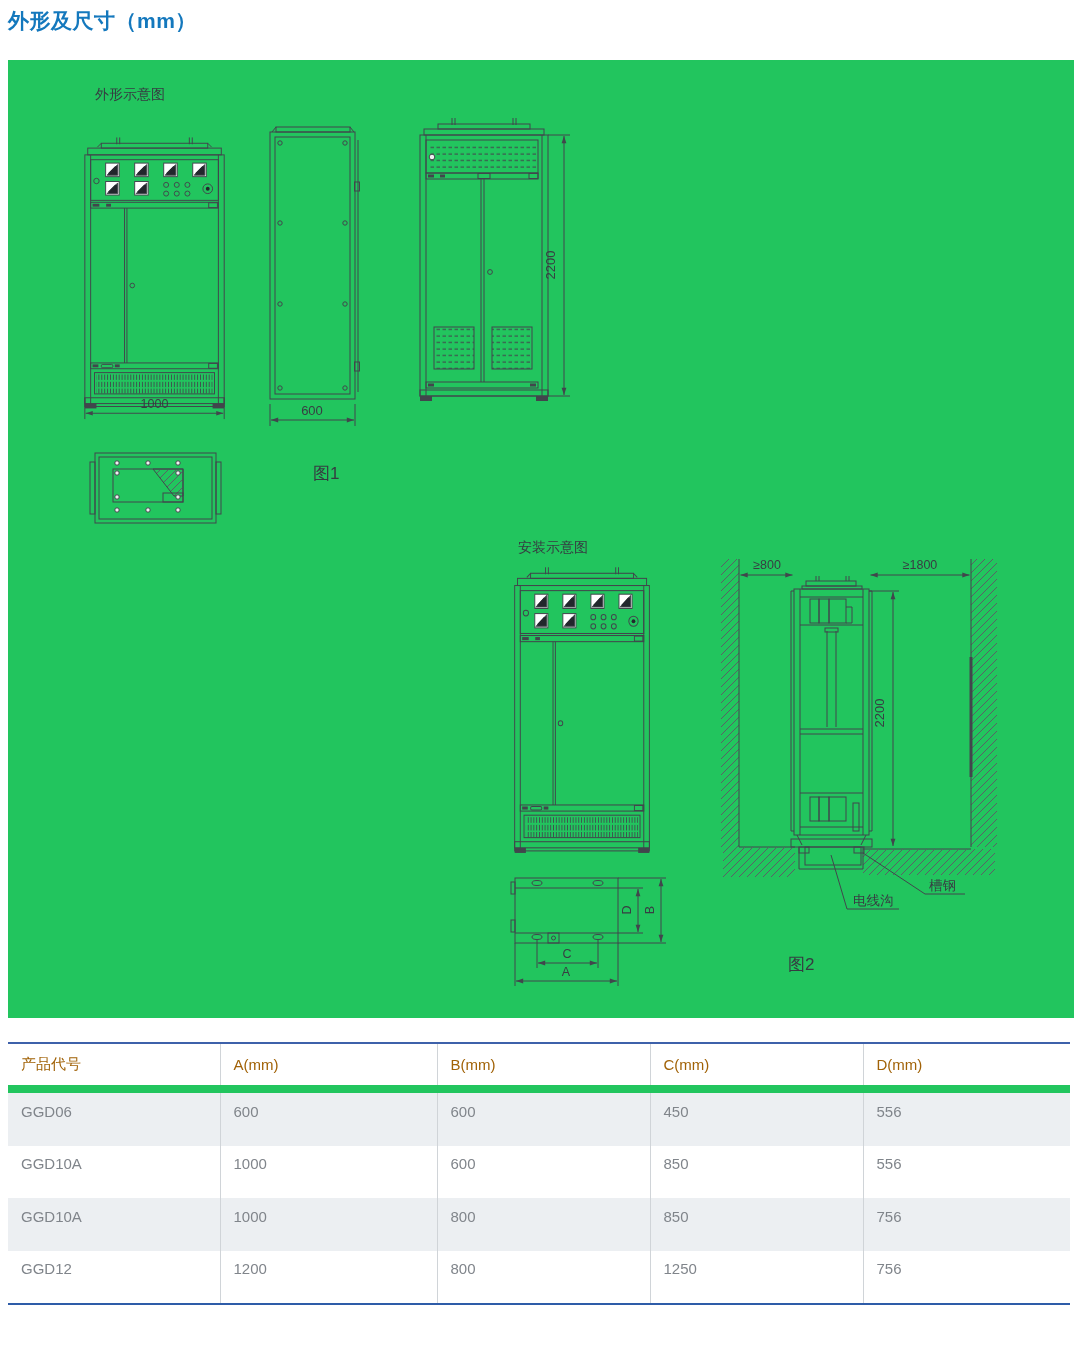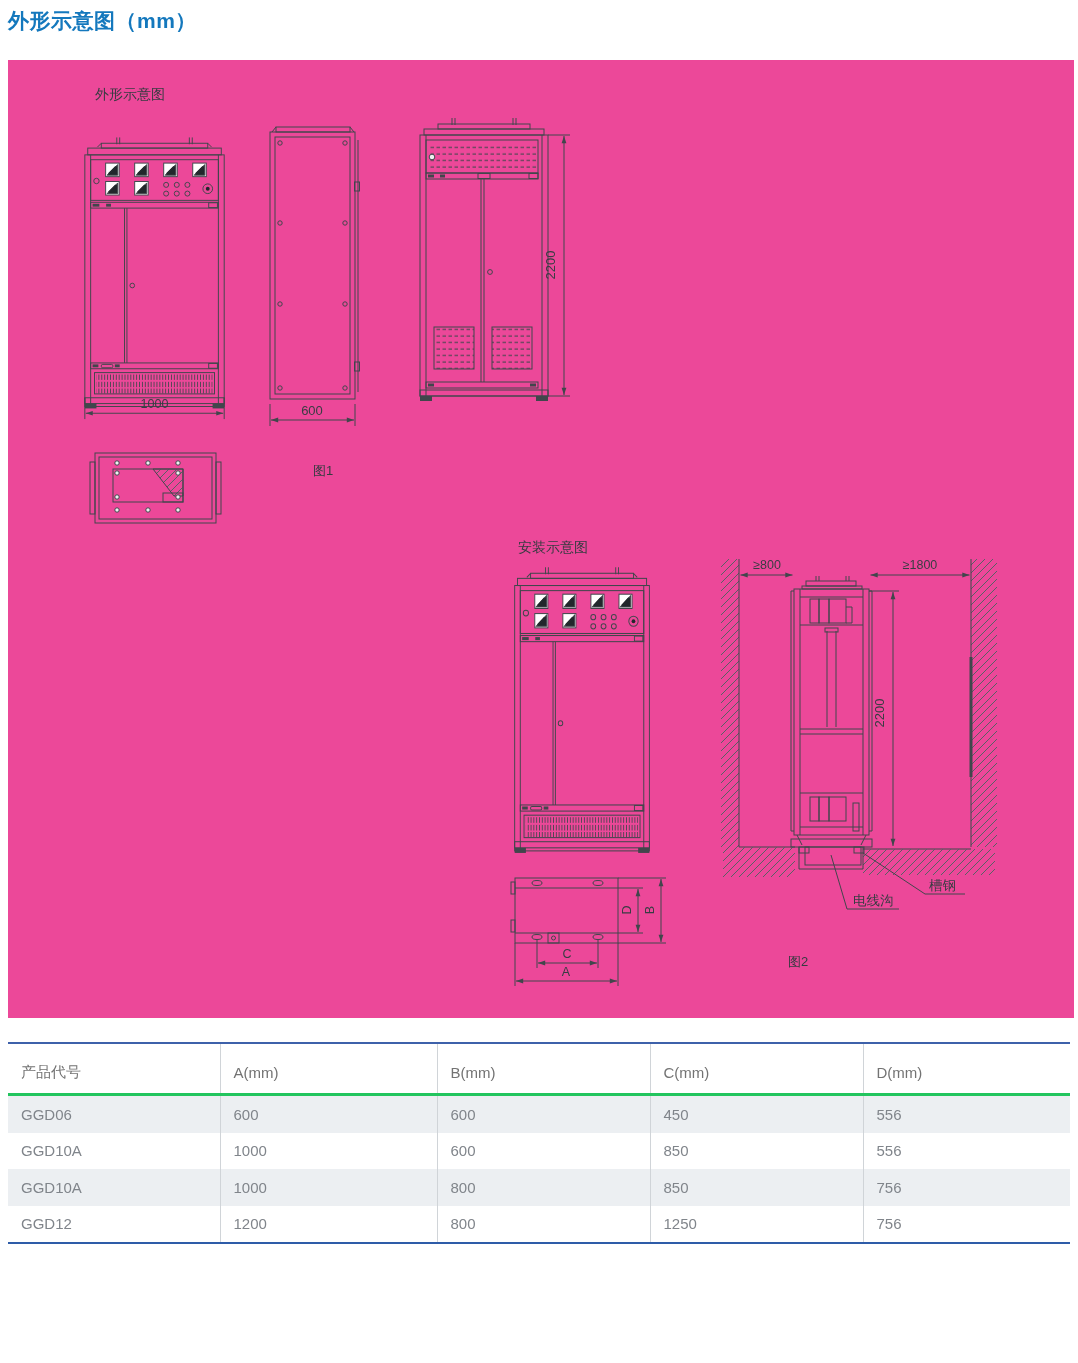--- a/index.html
+++ b/index.html
@@ -5,38 +5,38 @@
   html,body{margin:0;padding:0;}
   body{
     width:1078px;height:1363px;position:relative;background:#fff;
     font-family:"Liberation Sans",sans-serif;
   }
   .abs{position:absolute;}
   .page-title{
     left:8px;top:7px;font-size:21px;font-weight:bold;color:#1478bd;letter-spacing:.5px;
   }
   .panel{
-    left:8px;top:60px;width:1066px;height:958px;background:#ec4899;
+    left:8px;top:60px;width:1066px;height:958px;background:#22c55e;
   }
   .fig-label{font-size:14px;color:#363b41;}
-  .fig-caption{font-size:13px;color:#363b41;}
+  .fig-caption{font-size:17px;color:#363b41;}
   svg.draw{position:absolute;overflow:visible;}
   svg text{fill:#383d43;font-family:"Liberation Sans",sans-serif;}
   
   table.dim-table{
     position:absolute;left:8px;top:1042px;width:1062px;
     border-collapse:collapse;table-layout:fixed;font-size:15px;
     border-top:2px solid #3e61aa;border-bottom:2px solid #2e5ca8;
   }
   table.dim-table thead th{
-    height:41px;text-align:left;padding:8px 0 0 13px;color:#737373;
-    font-weight:normal;background:#fff;border-bottom:3px solid #22c55e;
+    height:41px;text-align:left;padding:0 0 0 13px;color:#a16207;
+    font-weight:normal;background:#fff;border-bottom:8px solid #22c55e;
   }
   table.dim-table tbody td{
-    height:36.5px;padding:0 0 0 13px;color:#80858b;
+    height:36.5px;padding:0 0 16px 13px;color:#80858b;
   }
   table.dim-table tbody tr:nth-child(odd){background:#eceff2;}
   table.dim-table th + th, table.dim-table td + td{border-left:1px solid #d0d4d8;margin-left:35px;}
 </style>
 </head>
 <body>
 
 <svg width="0" height="0" style="position:absolute" aria-hidden="true">
   <defs>
     <pattern id="p-vl" width="3" height="8" patternUnits="userSpaceOnUse">
@@ -96,21 +96,21 @@
         <rect x="17" y="259.5" width="120" height="5.5" fill="url(#p-vl)" stroke="none"></rect>
         <rect x="17" y="266.5" width="120" height="5" fill="url(#p-vl)" stroke="none"></rect>
         <rect x="5" y="276" width="144" height="6"></rect>
         <rect x="5" y="282" width="12" height="5" fill="#41464c" stroke="none"></rect>
         <rect x="137" y="282" width="12" height="5" fill="#41464c" stroke="none"></rect>
       </g>
     </symbol>
   </defs>
 </svg>
 
-<div class="abs page-title">外形示意图（mm）</div>
+<div class="abs page-title">外形及尺寸（mm）</div>
 
 <div class="abs panel">
 
   <div class="abs fig-label" style="left:87px;top:26px">外形示意图</div>
 
   <svg class="draw" style="left:72px;top:52px" width="150" height="318" viewBox="0 0 155 318">
     <use href="#sym-front"></use>
     <g stroke="#41464c" stroke-width="1" fill="none">
       <path d="M5 290v22M149 290v22"></path>
       <line x1="6" y1="306" x2="148" y2="306" marker-start="url(#mA)" marker-end="url(#mA)"></line>

